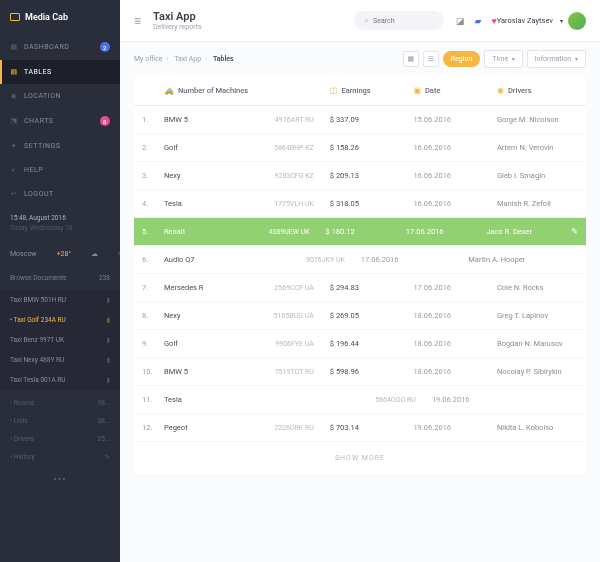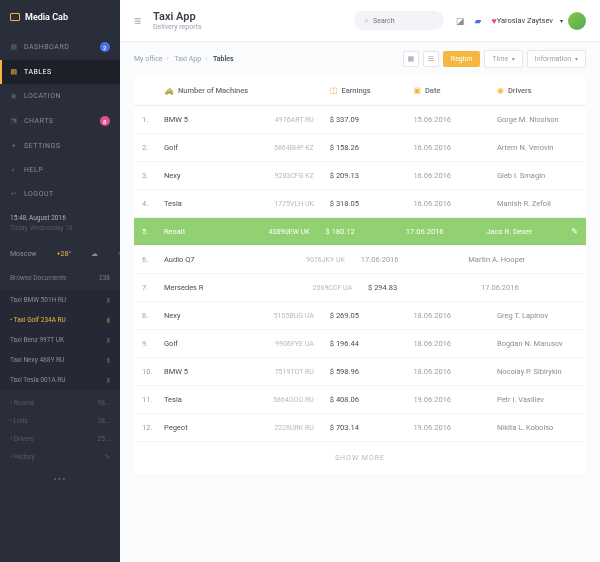--- a/index.html
+++ b/index.html
@@ -37,21 +37,21 @@
 .tb-icons{display:flex;gap:10px;margin-left:12px;align-items:center}
 .tb-ico{font-size:9px;color:#8a8d99;cursor:pointer}
 .user{display:flex;align-items:center;gap:5px;font-size:7.5px;color:#3a3d4a}
 .avatar{width:18px;height:18px;border-radius:50%;background:linear-gradient(135deg,#8bc34a,#4caf50)}
 .controls{display:flex;align-items:center;padding:8px 14px;font-size:7px}
 .crumb{color:#9ca0ae}
 .crumb .sep{margin:0 4px;color:#c5c8d2}
 .crumb .cur{color:#3a3d4a;font-weight:500}
 .ctrl-r{margin-left:auto;display:flex;gap:4px;align-items:center}
 .view-btn{width:16px;height:16px;border:1px solid #e3e5eb;background:#fff;border-radius:2px;display:flex;align-items:center;justify-content:center;font-size:7px;color:#9ca0ae;cursor:pointer}
-.btn-region{background:#f5b642;color:#fff;padding:4px 8px;border-radius:2px;font-size:7px;cursor:pointer}
+.btn-region{background:#f5b642;color:#fff;padding:4px 8px;border-radius:8px;font-size:7px;cursor:pointer}
 .btn-drop{background:#fff;border:1px solid #e3e5eb;padding:4px 7px;border-radius:2px;font-size:7px;color:#9ca0ae;cursor:pointer}
 .table-wrap{flex:1;padding:0 14px;overflow:auto}
 .table{width:100%;background:#fff;border-radius:3px;overflow:hidden}
 .thead{display:flex;border-bottom:1px solid #eceef2}
 .th{padding:10px 8px;font-size:7.5px;color:#6b6e7a;font-weight:500;display:flex;align-items:center;gap:4px}
 .th-ico{color:#f5b642;font-size:8px}
 .c-num{width:22px}
 .c-name{flex:1.3}
 .c-code{width:62px;text-align:right;color:#aeb1bd}
 .c-earn{flex:1}
@@ -278,20 +278,21 @@
               <div class="td c-code">9076JKY UK</div>
               <div class="td c-date">17.06.2016</div>
               <div class="td c-driver">Martin A. Hooper</div>
             </div>
             <div class="row">
               <div class="td c-num">7.</div>
               <div class="td c-name">Mersedes R</div>
               <div class="td c-code">2569CCF UA</div>
               <div class="td c-earn">$ 294.83</div>
               <div class="td c-date">17.06.2016</div>
+              <div class="td c-driver">Cole N. Rocks</div>
             </div>
             <div class="row">
               <div class="td c-num">8.</div>
               <div class="td c-name">Nexy</div>
               <div class="td c-code">5105BUG UA</div>
               <div class="td c-earn">$ 269.05</div>
               <div class="td c-date">18.06.2016</div>
               <div class="td c-driver">Greg T. Lapinov</div>
             </div>
             <div class="row">
@@ -307,23 +308,21 @@
               <div class="td c-name">BMW 5</div>
               <div class="td c-code">7519TOT RU</div>
               <div class="td c-earn">$ 598.96</div>
               <div class="td c-date">18.06.2016</div>
               <div class="td c-driver">Nocolay P. Sibirykin</div>
             </div>
             <div class="row">
               <div class="td c-num">11.</div>
               <div class="td c-name">Tesla</div>
               <div class="td c-code">5864OOO RU</div>
-              <div class="td c-earn">$ 408.06</div>
               <div class="td c-date">19.06.2016</div>
-              <div class="td c-driver">Petr I. Vasiliev</div>
             </div>
             <div class="row">
               <div class="td c-num">12.</div>
               <div class="td c-name">Pegeot</div>
               <div class="td c-code">2226URK RU</div>
               <div class="td c-earn">$ 703.14</div>
               <div class="td c-date">19.06.2016</div>
               <div class="td c-driver">Nikita L. Kobolso</div>
             </div>
           </div>

